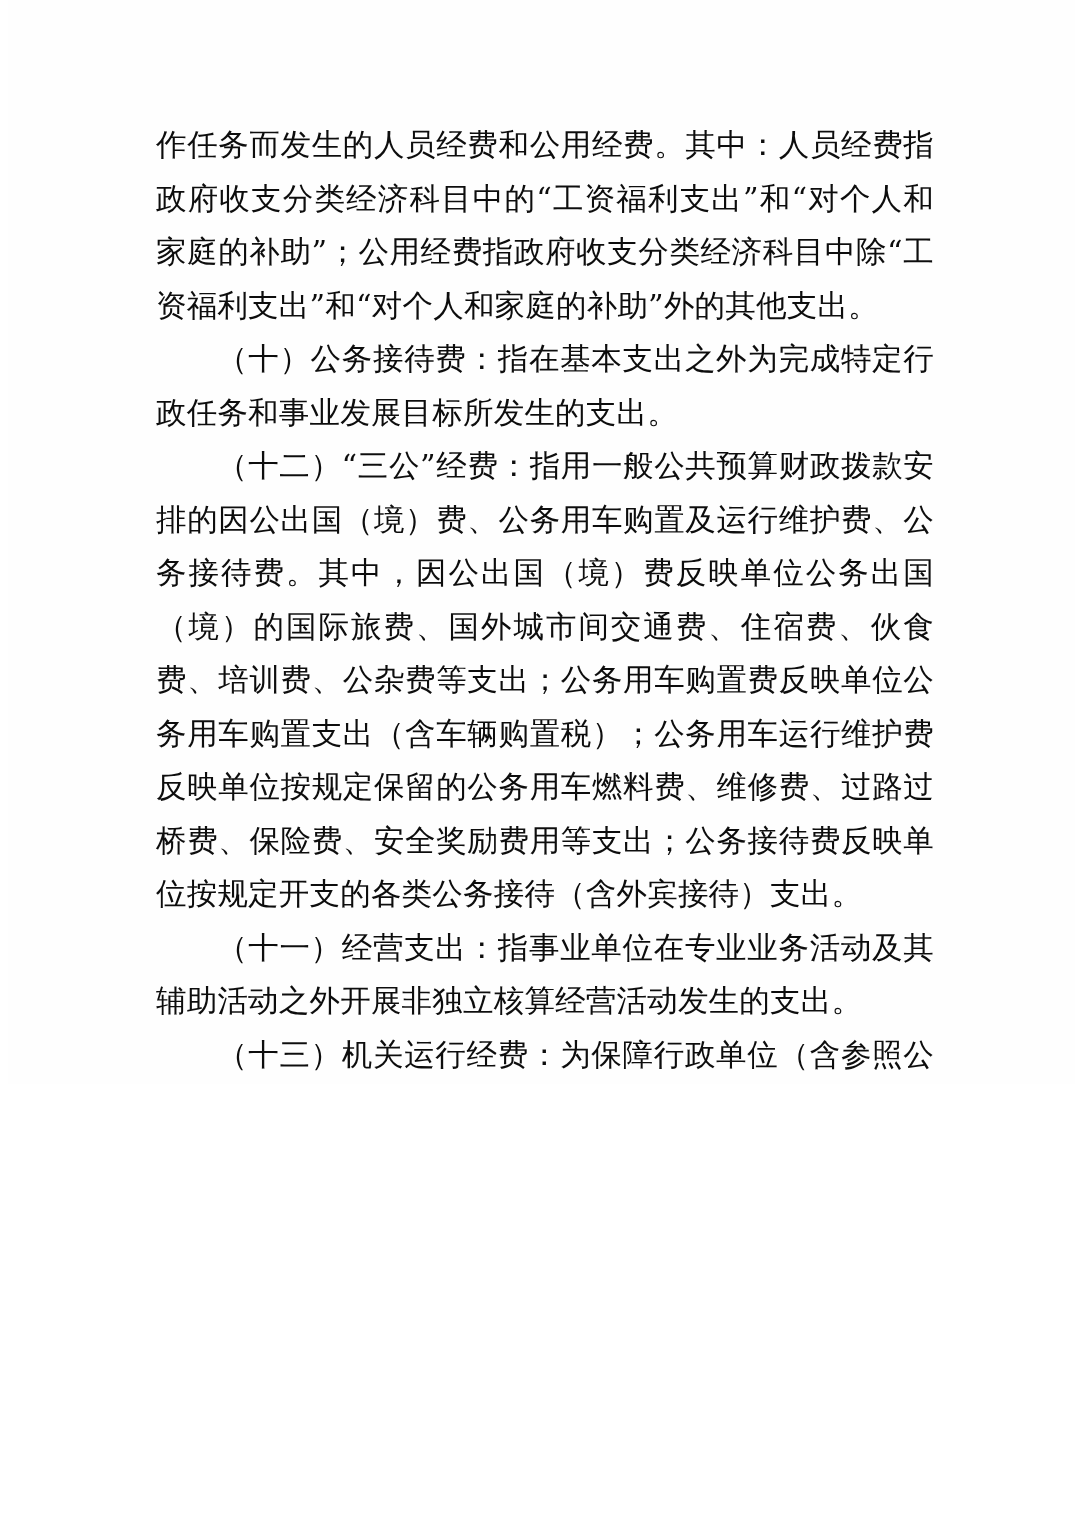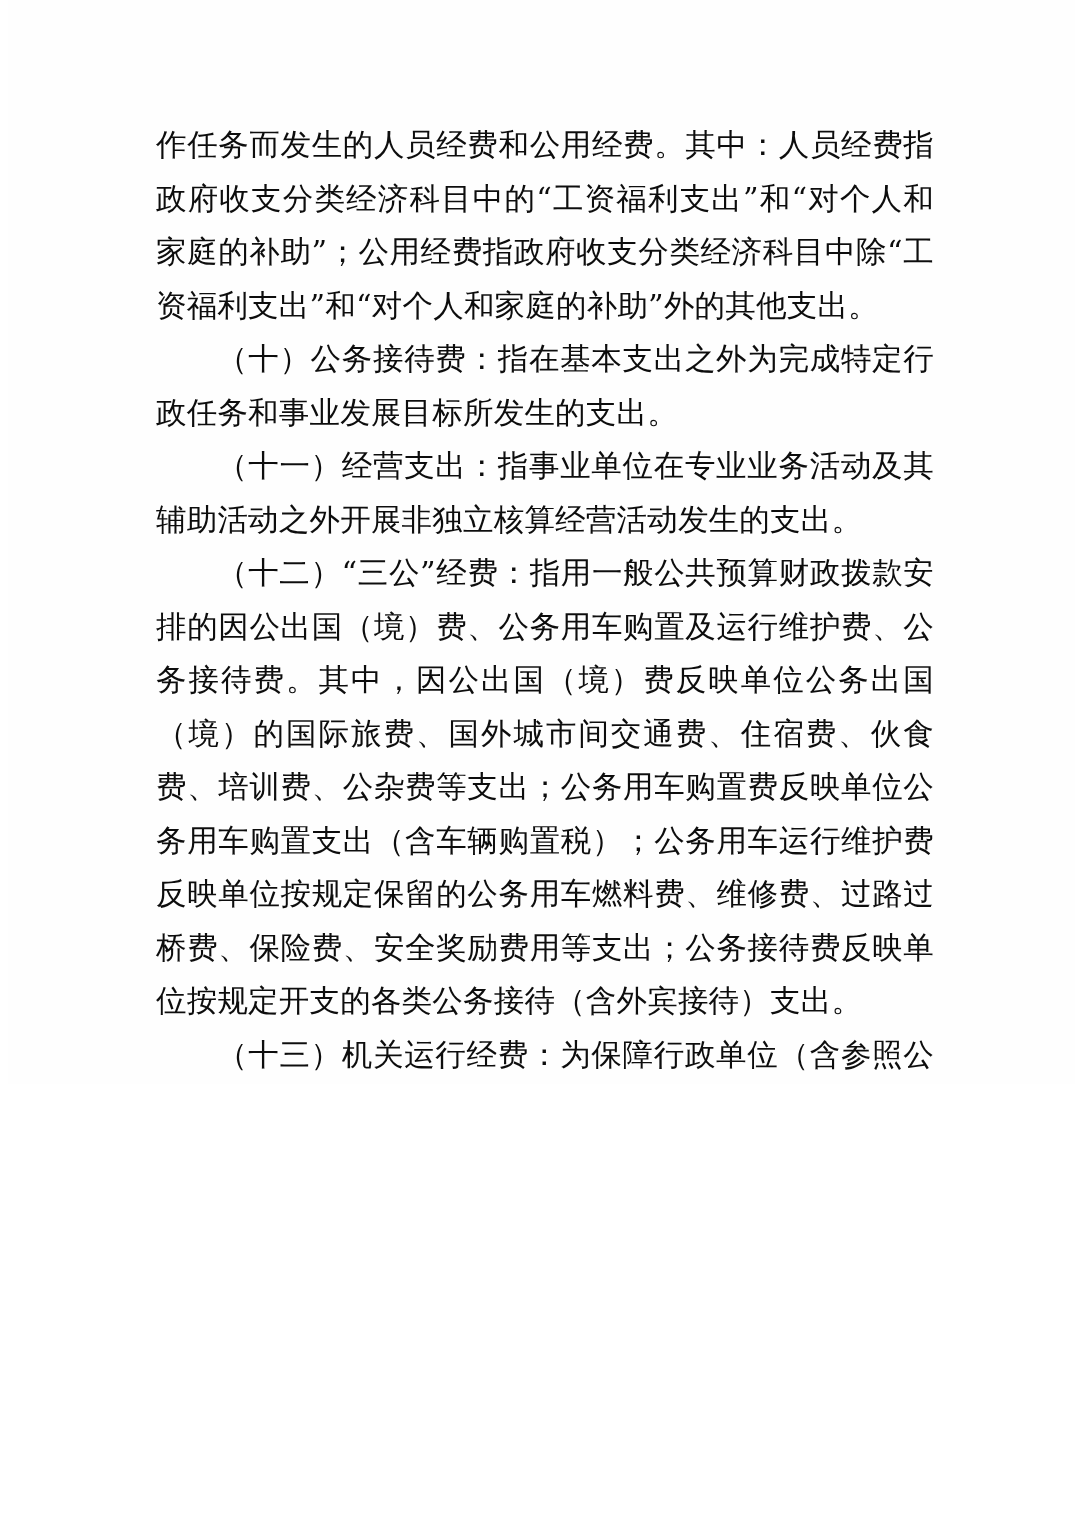--- a/index.html
+++ b/index.html
@@ -55,18 +55,18 @@
     letter-spacing: 1px;
   }
 </style>
 </head>
 <body>
 
 <div class="page">
   <div class="content">
     <p class="para">作任务而发生的人员经费和公用经费。其中：人员经费指政府收支分类经济科目中的“工资福利支出”和“对个人和家庭的补助”；公用经费指政府收支分类经济科目中除“工资福利支出”和“对个人和家庭的补助”外的其他支出。</p>
     <p class="para indent">（十）公务接待费：指在基本支出之外为完成特定行政任务和事业发展目标所发生的支出。</p>
+    <p class="para indent">（十二）“三公”经费：指用一般公共预算财政拨款安排的因公出国（境）费、公务用车购置及运行维护费、公务接待费。其中，因公出国（境）费反映单位公务出国（境）的国际旅费、国外城市间交通费、住宿费、伙食费、培训费、公杂费等支出；公务用车购置费反映单位公务用车购置支出（含车辆购置税）；公务用车运行维护费反映单位按规定保留的公务用车燃料费、维修费、过路过桥费、保险费、安全奖励费用等支出；公务接待费反映单位按规定开支的各类公务接待（含外宾接待）支出。</p>
     <p class="para indent">（十一）经营支出：指事业单位在专业业务活动及其辅助活动之外开展非独立核算经营活动发生的支出。</p>
-    <p class="para indent">（十二）“三公”经费：指用一般公共预算财政拨款安排的因公出国（境）费、公务用车购置及运行维护费、公务接待费。其中，因公出国（境）费反映单位公务出国（境）的国际旅费、国外城市间交通费、住宿费、伙食费、培训费、公杂费等支出；公务用车购置费反映单位公务用车购置支出（含车辆购置税）；公务用车运行维护费反映单位按规定保留的公务用车燃料费、维修费、过路过桥费、保险费、安全奖励费用等支出；公务接待费反映单位按规定开支的各类公务接待（含外宾接待）支出。</p>
     <p class="para indent">（十三）机关运行经费：为保障行政单位（含参照公务员法管理的事业单位）运行用于购买货物和服务等的各项公用经费，包括办公及印刷费、邮电费、差旅费、会议费、福利费、日常维护费、专用材料及一般设备购置费、办公用房水电费、办公用房取暖费、办公用房物业管理费、公务用车运行维护费以及其他费用。</p>
   </div>
   <div class="footer">- 9 -</div>
 </div>
 
 </body></html>

